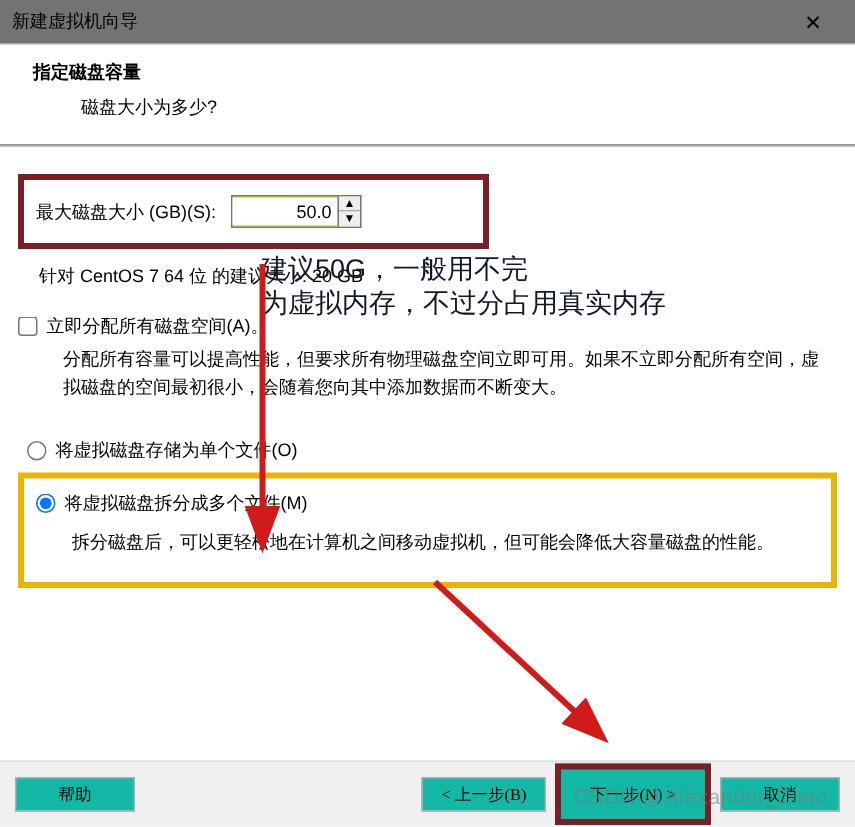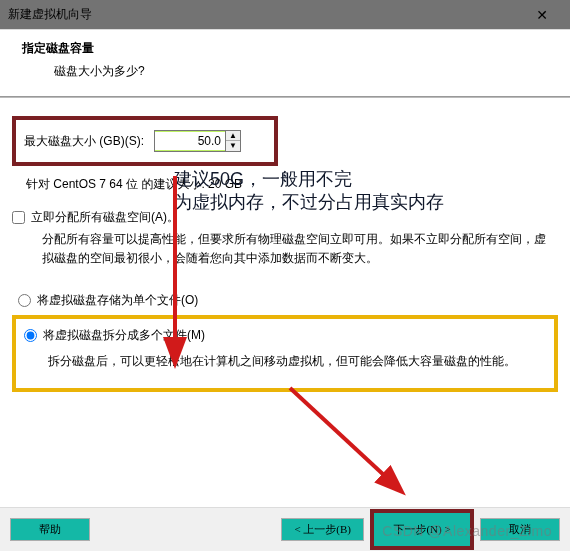--- a/index.html
+++ b/index.html
@@ -39,21 +39,21 @@
   .content {
     padding: 18px 12px 0 12px;
     position: relative;
   }
   .row-size {
     display: flex;
     align-items: center;
     gap: 6px;
     border: 4px solid #7a1f23;
     padding: 10px 8px;
-    width: 266px;
+    width: 314px;
   }
   .spinbox {
     display: flex;
     align-items: center;
     border: 1px solid #767676;
     height: 22px;
     background: #bef264;
     margin-left: 4px;
   }
   .spinbox input {

